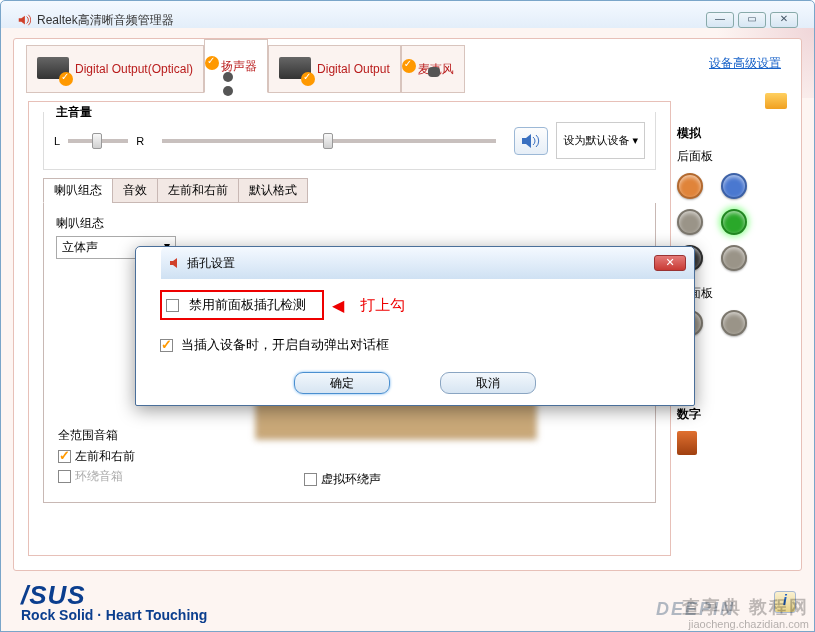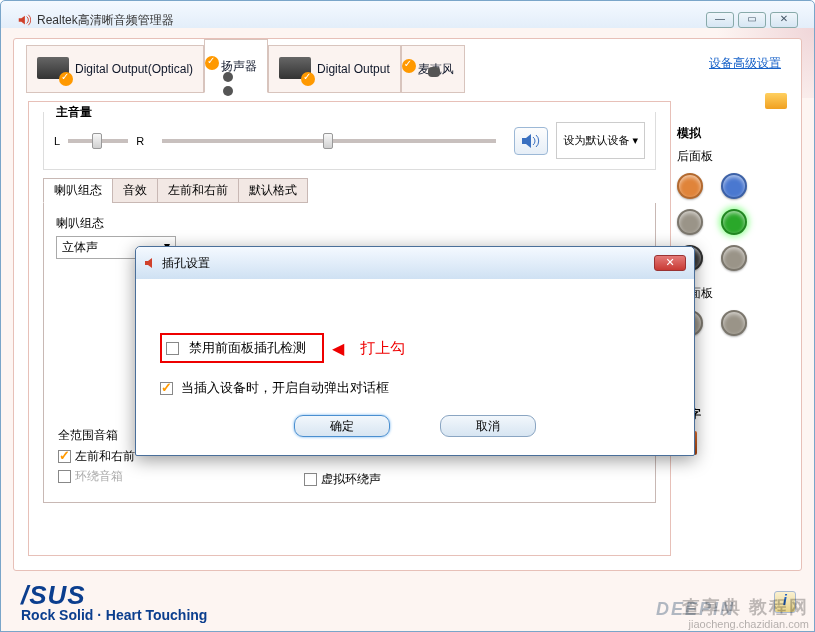--- a/index.html
+++ b/index.html
@@ -9,21 +9,21 @@
 .titlebar { height: 40px; background: linear-gradient(#f4f9ff,#dce9f7); border: 1px solid #7aa5c9; border-radius: 5px 5px 0 0; display: flex; align-items: center; padding: 0 16px; font-size: 12px; color: #333; }
 .titlebar .icon { width: 14px; height: 14px; margin-right: 6px; }
 .winbtns { margin-left: auto; display: flex; gap: 4px; }
 .winbtn { width: 28px; height: 16px; border: 1px solid #8aa; border-radius: 3px; background: linear-gradient(#f0f6fb,#d6e6f3); font-size: 10px; line-height: 12px; text-align: center; color: #456; cursor: pointer; }
 
 .body-area { position: absolute; top: 28px; left: 0; right: 0; bottom: 0; background: #fdf5f2; border: 1px solid #7aa5c9; border-top: none; }
 .pink-frame { position: absolute; left: 12px; right: 12px; top: 10px; bottom: 60px; border: 1px solid #e7c0b8; border-radius: 3px; background: #fff; }
 
 
 .tabs { position: absolute; left: 12px; top: 0; display: flex; }
-.tab { border: 1px solid #d8c4bd; background: #fbf3f0; height: 48px; display: flex; align-items: center; padding: 0 10px; font-size: 12px; color: #0f172a; cursor: pointer; margin-top: 6px; gap: 6px; }
+.tab { border: 1px solid #d8c4bd; background: #fbf3f0; height: 48px; display: flex; align-items: center; padding: 0 10px; font-size: 12px; color: #b91c1c; cursor: pointer; margin-top: 6px; gap: 6px; }
 .tab.active { background: #fff; border-bottom: 1px solid #fff; height: 54px; margin-top: 0; }
 .device-ico { width: 32px; height: 22px; display: inline-block; }
 .optical-ico, .digital-ico { background: linear-gradient(#666,#333); border-radius: 2px; }
 .speaker-ico { width: 26px; height: 34px; background: linear-gradient(#e8d8a8,#c8a858); border-radius: 2px; position: relative; }
 .speaker-ico::after { content:''; position:absolute; width:10px; height:10px; background:#555; border-radius:50%; top:6px; left:8px; box-shadow: 0 14px 0 #555; }
 .mic-ico { width: 30px; height: 26px; border-bottom: 3px solid #888; border-radius: 0 0 50% 50%; position: relative; }
 .mic-ico::before { content:''; position:absolute; width:12px; height:10px; background:#555; border-radius:4px; top:-2px; left:16px; }
 .check-ov { position:absolute; width:14px; height:14px; background:#f90; border-radius:50%; bottom:-4px; right:-4px; }
 .check-ov::after{content:'✓';color:#fff;font-size:10px;position:absolute;top:-1px;left:2px;}
 .ico-wrap{position:relative;display:inline-block;}
@@ -62,23 +62,23 @@
 .folder-ico { position:absolute; right:0; top:-8px; width:22px; height:16px; background:linear-gradient(#ffd060,#f0a020); border-radius:2px; }
 .jack-label { font-weight:bold; margin-top:24px; }
 .jack-sub { margin-top:6px; }
 .jack-grid { display:grid; grid-template-columns: 30px 30px; gap:10px 14px; margin-top:8px; }
 .jack { width:26px; height:26px; border-radius:50%; border:2px solid rgba(0,0,0,0.2); box-shadow: inset 0 2px 4px rgba(255,255,255,.6), 0 1px 2px rgba(0,0,0,.3); }
 .jack.active { box-shadow: 0 0 6px 2px rgba(80,255,80,.6), inset 0 2px 4px rgba(255,255,255,.6); }
 .digital-ico2 { width:20px; height:24px; background:linear-gradient(#e07030,#a04010); border-radius:2px; margin-top:8px; }
 
 
 .modal { position:absolute; left:135px; top:246px; width:560px; border:1px solid #4a6f9a; box-shadow:0 4px 18px rgba(0,0,0,.4); background:#fff; z-index:50; border-radius:5px 5px 2px 2px; }
-.modal-title { height:26px; background:linear-gradient(#f4f9ff,#cfe1f3); display:flex; align-items:center; padding:16px 8px; font-size:12px; border-radius:5px 5px 0 0; }
+.modal-title { height:26px; background:linear-gradient(#f4f9ff,#cfe1f3); display:flex; align-items:center; padding:16px 8px; font-size:12px; border-radius:5px 5px 0 0;margin-left:25px; }
 .modal-title .close { margin-left:auto; width:32px; height:16px; background:linear-gradient(#e47a78,#c83a34); border:1px solid #933; border-radius:3px; color:#fff; text-align:center; line-height:13px; font-size:11px; cursor:pointer; }
-.modal-body { padding:18px 24px; font-size:13px;margin-top:36px; }
+.modal-body { padding:11px 24px; font-size:13px; }
 .modal-opt1 { display:flex; align-items:center; gap:4px; margin-bottom:16px; }
 .modal-opt2 { display:flex; align-items:center; gap:4px; margin-bottom:18px; }
 .redbox { border:2px solid #e00; padding:4px 16px 4px 4px; display:inline-flex; align-items:center; gap:6px; }
 .arrow-left { color:#e00; font-size:16px; margin-left:4px; }
 .anno { color:#e00; font-size:15px; margin-left:12px; }
 .btnrow { display:flex; justify-content:center; gap:50px; }
 .dlg-btn { width:96px; height:22px; border:1px solid #8aa5c2; border-radius:9px; background:linear-gradient(#f2f7fc,#d7e5f2); font-size:12px; cursor:pointer; }
 .dlg-btn.primary { border:1px solid #4a8fd0; box-shadow:0 0 3px #6ab0f0; }
 
 

